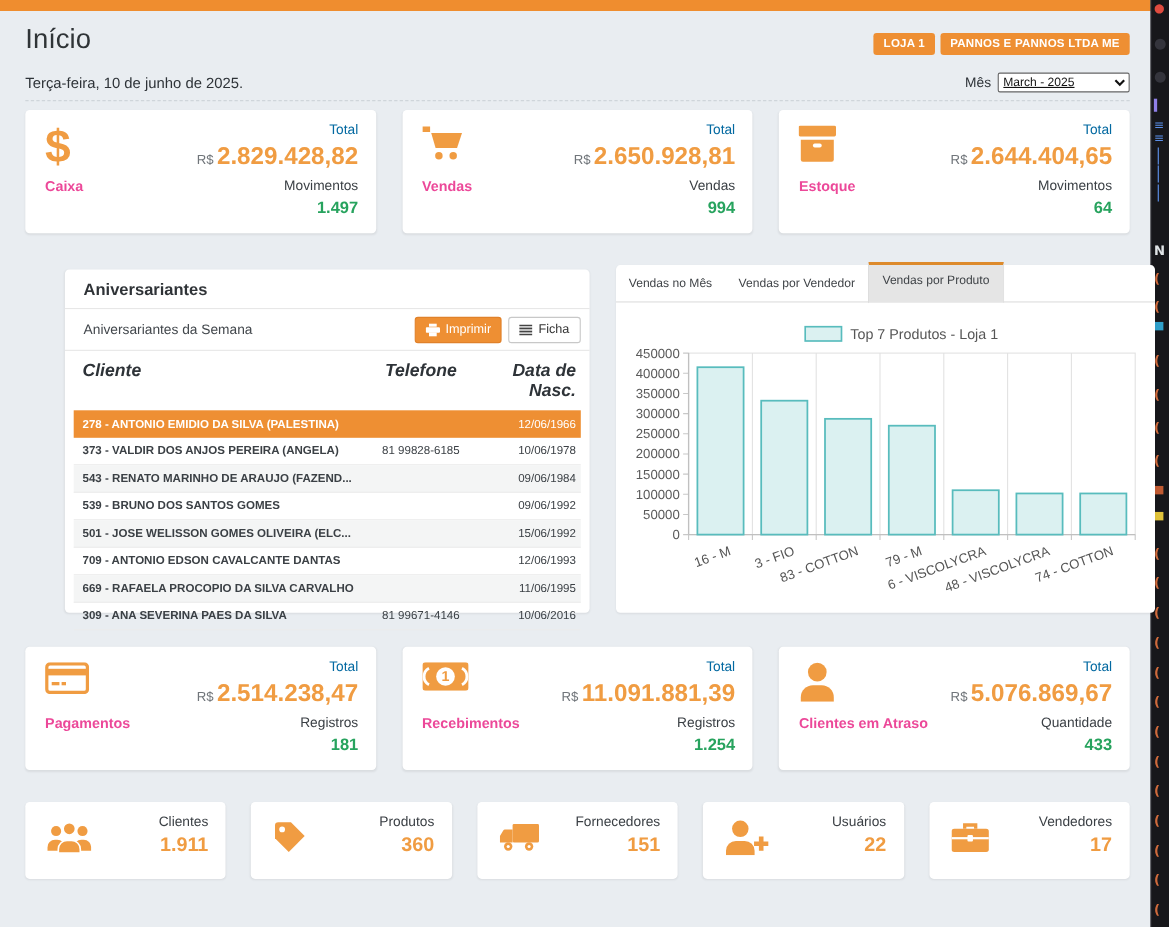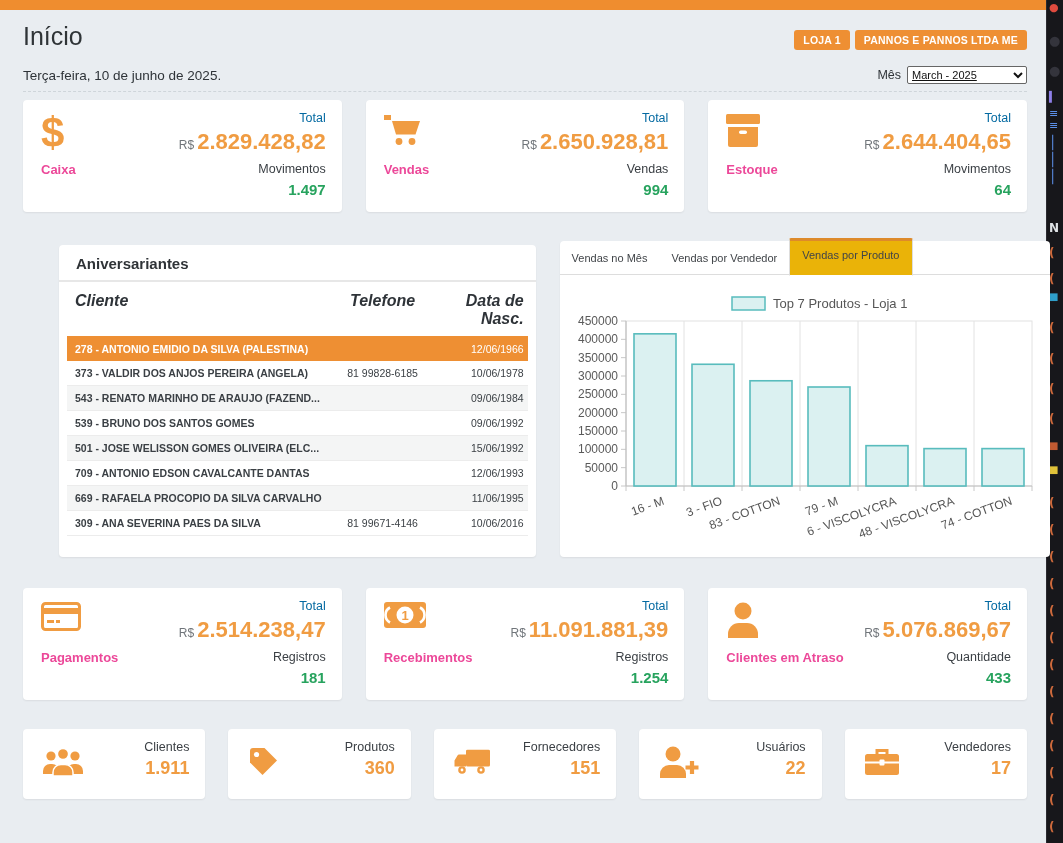--- a/index.html
+++ b/index.html
@@ -52,21 +52,21 @@
   .tr{ display:flex; font-size:10.5px; height:25px; align-items:center; color:#3b4045; border-bottom:1px solid #ececec; }
   .tr:nth-child(odd):not(.hl){ background:#f4f5f5; }
   .tr.hl{ background:var(--orange-btn); color:#fff; border-bottom:none; }
   .c-client{ flex:1; padding-left:8px; font-weight:bold; overflow:hidden; white-space:nowrap; }
   .c-phone{ width:122px; text-align:center; }
   .c-date{ width:84px; text-align:right; padding-right:4px; }
 
   #sales-panel{ height:316px; position:relative; }
   .tabs{ display:flex; height:34px; border-bottom:1px solid #ddd; }
   .tab{ padding:0 12px; line-height:34px; font-size:11px; color:#404448; cursor:pointer; white-space:nowrap; }
-  .tab.active{ background:#eab308; border:1px solid #ddd; border-bottom:1px solid #fff; border-top:3px solid #dd8a2b; line-height:29px; margin-top:-3px; height:38px; border-radius:2px 2px 0 0; }
+  .tab.active{ background:#e5e5e5; border:1px solid #ddd; border-bottom:1px solid #fff; border-top:3px solid #dd8a2b; line-height:29px; margin-top:-3px; height:38px; border-radius:2px 2px 0 0; }
 
   #tiles{ top:729px; display:flex; gap:23px; height:70px; }
   .tile{ flex:1; background:#fff; border-radius:4px; box-shadow:0 1px 2px rgba(0,0,0,.07); position:relative; }
   .tile .icon{ position:absolute; left:20px; top:50%; transform:translateY(-50%); }
   .tile .tlab{ position:absolute; right:16px; top:11px; font-size:12.5px; color:#3a3f44; }
   .tile .tval{ position:absolute; right:16px; top:29px; font-size:18px; font-weight:bold; color:var(--orange); }
   svg .o{ fill:var(--orange); }
 </style>
 </head>
 <body>
@@ -163,20 +163,42 @@
     <div class="r val1"><span class="cur">R$</span><span class="num">2.644.404,65</span></div>
     <div class="r lab2">Movimentos</div>
     <div class="r val2">64</div>
   </div>
 </div>
 
 <div class="content" id="middle">
   <div class="panel" id="bday-panel">
     <div class="p-title">Aniversariantes</div>
     <div class="p-hr"></div>
+    <div class="sub-row">
+      <span class="sub">Aniversariantes da Semana</span>
+      <span class="btn btn-orange">
+        <svg width="13" height="12" viewBox="0 0 13 12">
+            <rect x="3" y="0" width="7" height="3" fill="#fff"></rect>
+            <rect x="0" y="3.5" width="13" height="5" rx="1" fill="#fff"></rect>
+            <rect x="3" y="8.2" width="7" height="3.8" fill="#fff"></rect>
+          </svg>
+        <span>Imprimir</span>
+      </span>
+      <span class="btn btn-white">
+        <svg width="12" height="10" viewBox="0 0 12 10">
+            <g fill="#444">
+              <rect x="0" y="0" width="12" height="1.6"></rect>
+              <rect x="0" y="2.8" width="12" height="1.6"></rect>
+              <rect x="0" y="5.6" width="12" height="1.6"></rect>
+              <rect x="0" y="8.4" width="12" height="1.6"></rect>
+            </g>
+          </svg>
+        <span>Ficha</span>
+      </span>
+    </div>
     <div class="p-hr"></div>
     <div id="bday-table">
       <div class="thead">
         <span class="c-client">Cliente</span>
         <span class="c-phone">Telefone</span>
         <span class="c-date">Data de Nasc.</span>
       </div>
       <div id="bday-rows">
           <div class="tr hl">
             <span class="c-client">278 - ANTONIO EMIDIO DA SILVA (PALESTINA)</span>

